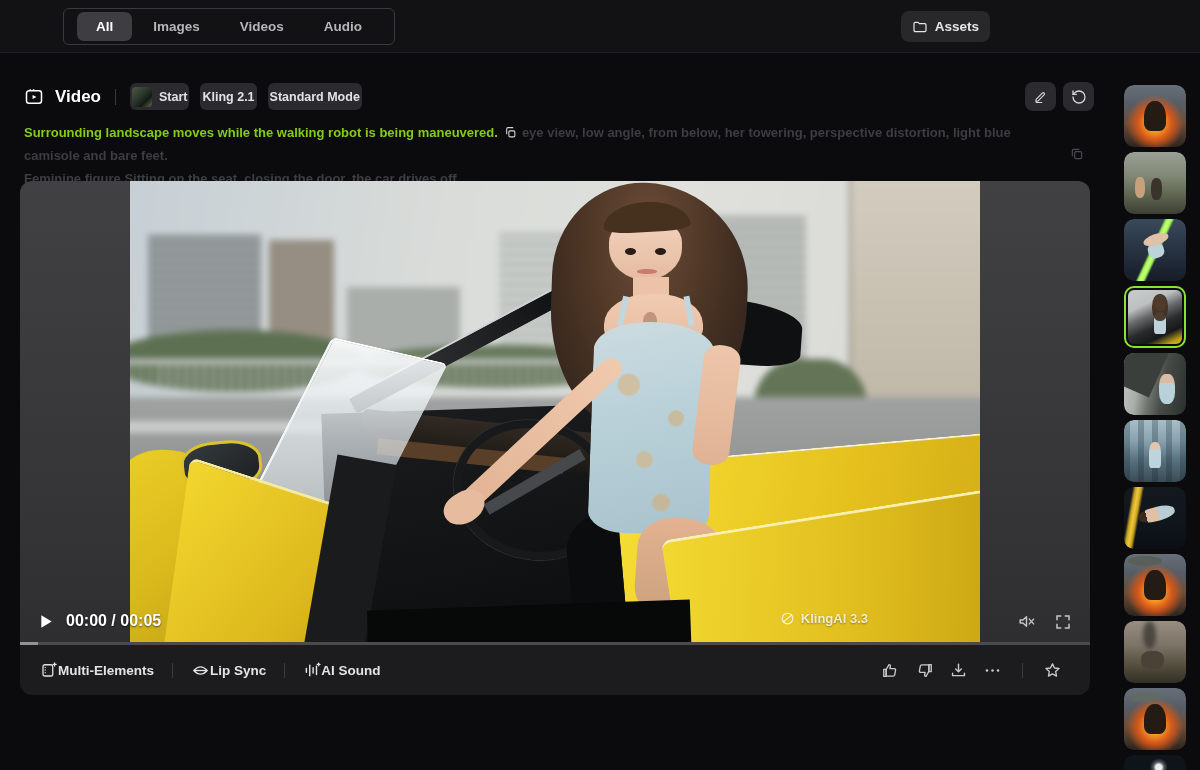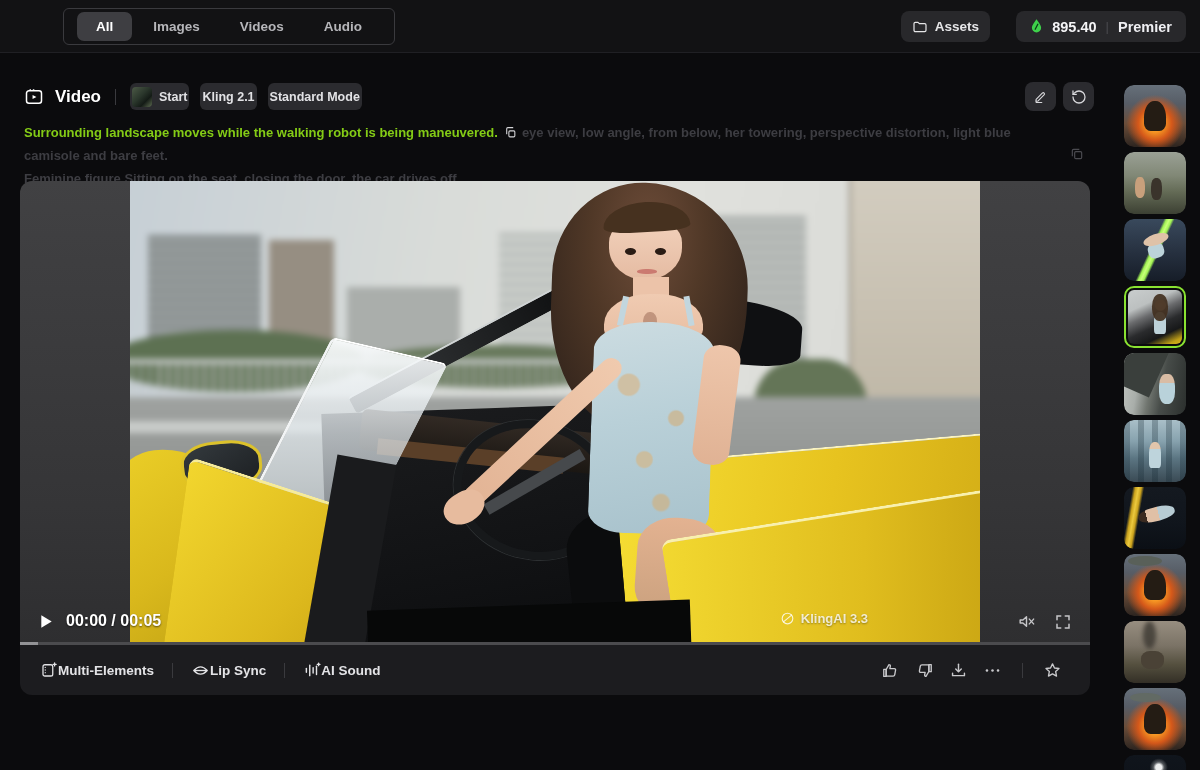--- a/index.html
+++ b/index.html
@@ -179,31 +179,20 @@
     <span class="tab">Audio</span>
   </div>
   <div class="assets-btn">
     <span>
       <svg width="16" height="16" viewBox="0 0 24 24" fill="none" stroke="currentColor" stroke-width="1.8" stroke-linejoin="round">
           <path d="M3 7a2 2 0 0 1 2-2h4l2 2h8a2 2 0 0 1 2 2v8a2 2 0 0 1-2 2H5a2 2 0 0 1-2-2V7z"></path>
         </svg>
     </span>
     <span>Assets</span>
   </div>
-  <div class="credits">
-    <span>
-      <svg width="13" height="17" viewBox="0 0 16 20">
-          <path d="M8 1C5 5.4 2.3 8.4 2.3 11.6a5.7 5.7 0 0 0 11.4 0C13.7 8.4 11 5.4 8 1z" fill="#3ED14B"></path>
-          <path d="M9.6 7.2 6.4 13.4" stroke="#0c3a16" stroke-width="1.6" stroke-linecap="round"></path>
-        </svg>
-    </span>
-    <span class="num">895.40</span>
-    <span class="sep">|</span>
-    <span class="plan">Premier</span>
-  </div>
 </div>
 
 <div class="section-head">
   <span>
     <svg width="20" height="20" viewBox="0 0 24 24" fill="none" stroke="#ffffff" stroke-width="1.8" stroke-linejoin="round">
         <rect x="3" y="4.5" width="18" height="15" rx="3"></rect>
         <path d="M10.3 9.6l4.6 2.4-4.6 2.4z" fill="#ffffff" stroke="none"></path>
         <path d="M7.5 2.8v2 M11.5 2.8v2"></path>
       </svg>
   </span>

